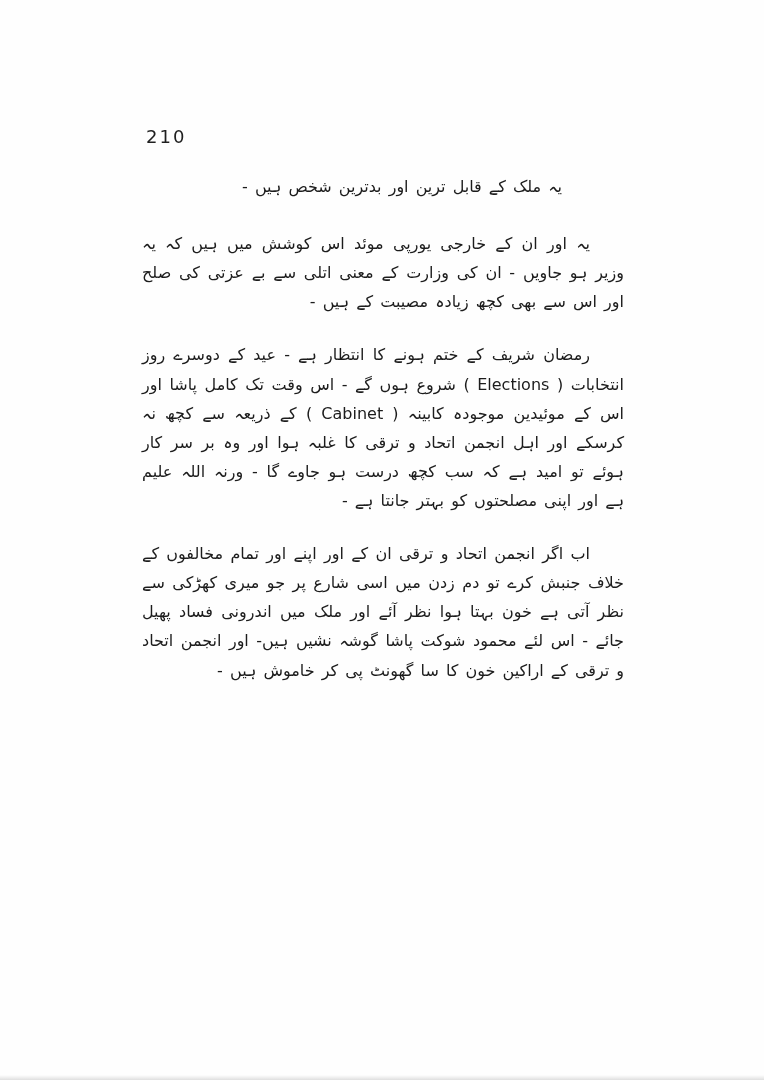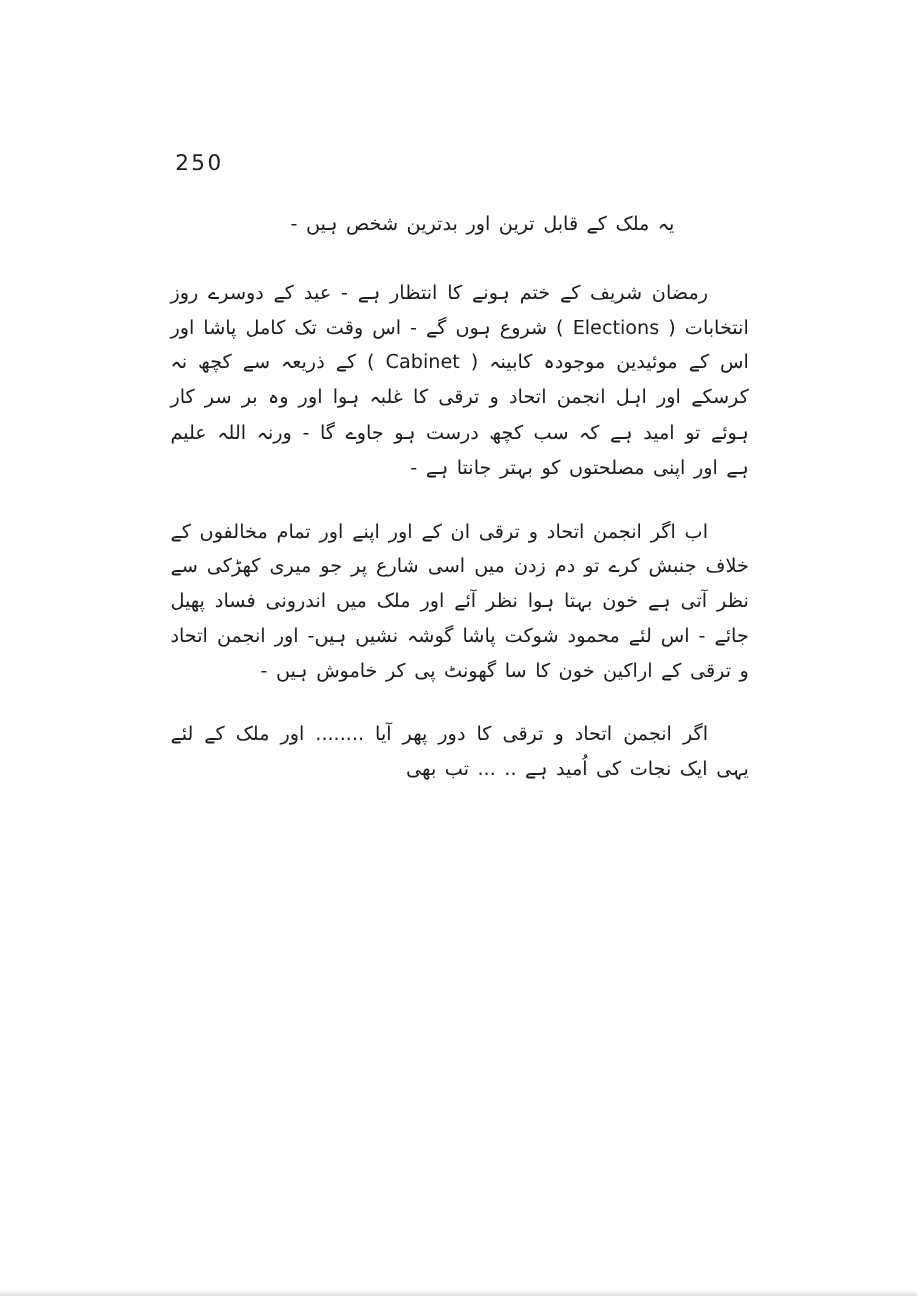--- a/index.html
+++ b/index.html
@@ -57,24 +57,24 @@
     width: 100%;
     height: 5px;
     background: linear-gradient(to bottom, rgba(0,0,0,0), rgba(0,0,0,0.12));
   }
 </style>
 </head>
 <body>
 
 <div class="scan-page">
 
-  <div class="page-number">250</div>
+  <div class="page-number">210</div>
 
   <div class="content">
     <p class="para single-line">یہ ملک کے قابل ترین اور بدترین شخص ہیں -</p>
+    <p class="para">یہ اور ان کے خارجی یورپی موئد اس کوشش میں ہیں کہ یہ وزیر ہو جاویں - ان کی وزارت کے معنی اتلی سے بے عزتی کی صلح اور اس سے بھی کچھ زیادہ مصیبت کے ہیں -</p>
     <p class="para">رمضان شریف کے ختم ہونے کا انتظار ہے - عید کے دوسرے روز انتخابات ( Elections ) شروع ہوں گے - اس وقت تک کامل پاشا اور اس کے موئیدین موجودہ کابینہ ( Cabinet ) کے ذریعہ سے کچھ نہ کرسکے اور اہل انجمن اتحاد و ترقی کا غلبہ ہوا اور وہ بر سر کار ہوئے تو امید ہے کہ سب کچھ درست ہو جاوے گا - ورنہ اللہ علیم ہے اور اپنی مصلحتوں کو بہتر جانتا ہے -</p>
     <p class="para">اب اگر انجمن اتحاد و ترقی ان کے اور اپنے اور تمام مخالفوں کے خلاف جنبش کرے تو دم زدن میں اسی شارع پر جو میری کھڑکی سے نظر آتی ہے خون بہتا ہوا نظر آئے اور ملک میں اندرونی فساد پھیل جائے - اس لئے محمود شوکت پاشا گوشہ نشیں ہیں- اور انجمن اتحاد و ترقی کے اراکین خون کا سا گھونٹ پی کر خاموش ہیں -</p>
-    <p class="para">اگر انجمن اتحاد و ترقی کا دور پھر آیا ........ اور ملک کے لئے یہی ایک نجات کی اُمید ہے .. ... تب بھی</p>
   </div>
 
   <div class="page-edge-shadow"></div>
 
 </div>
 
 </body></html>

